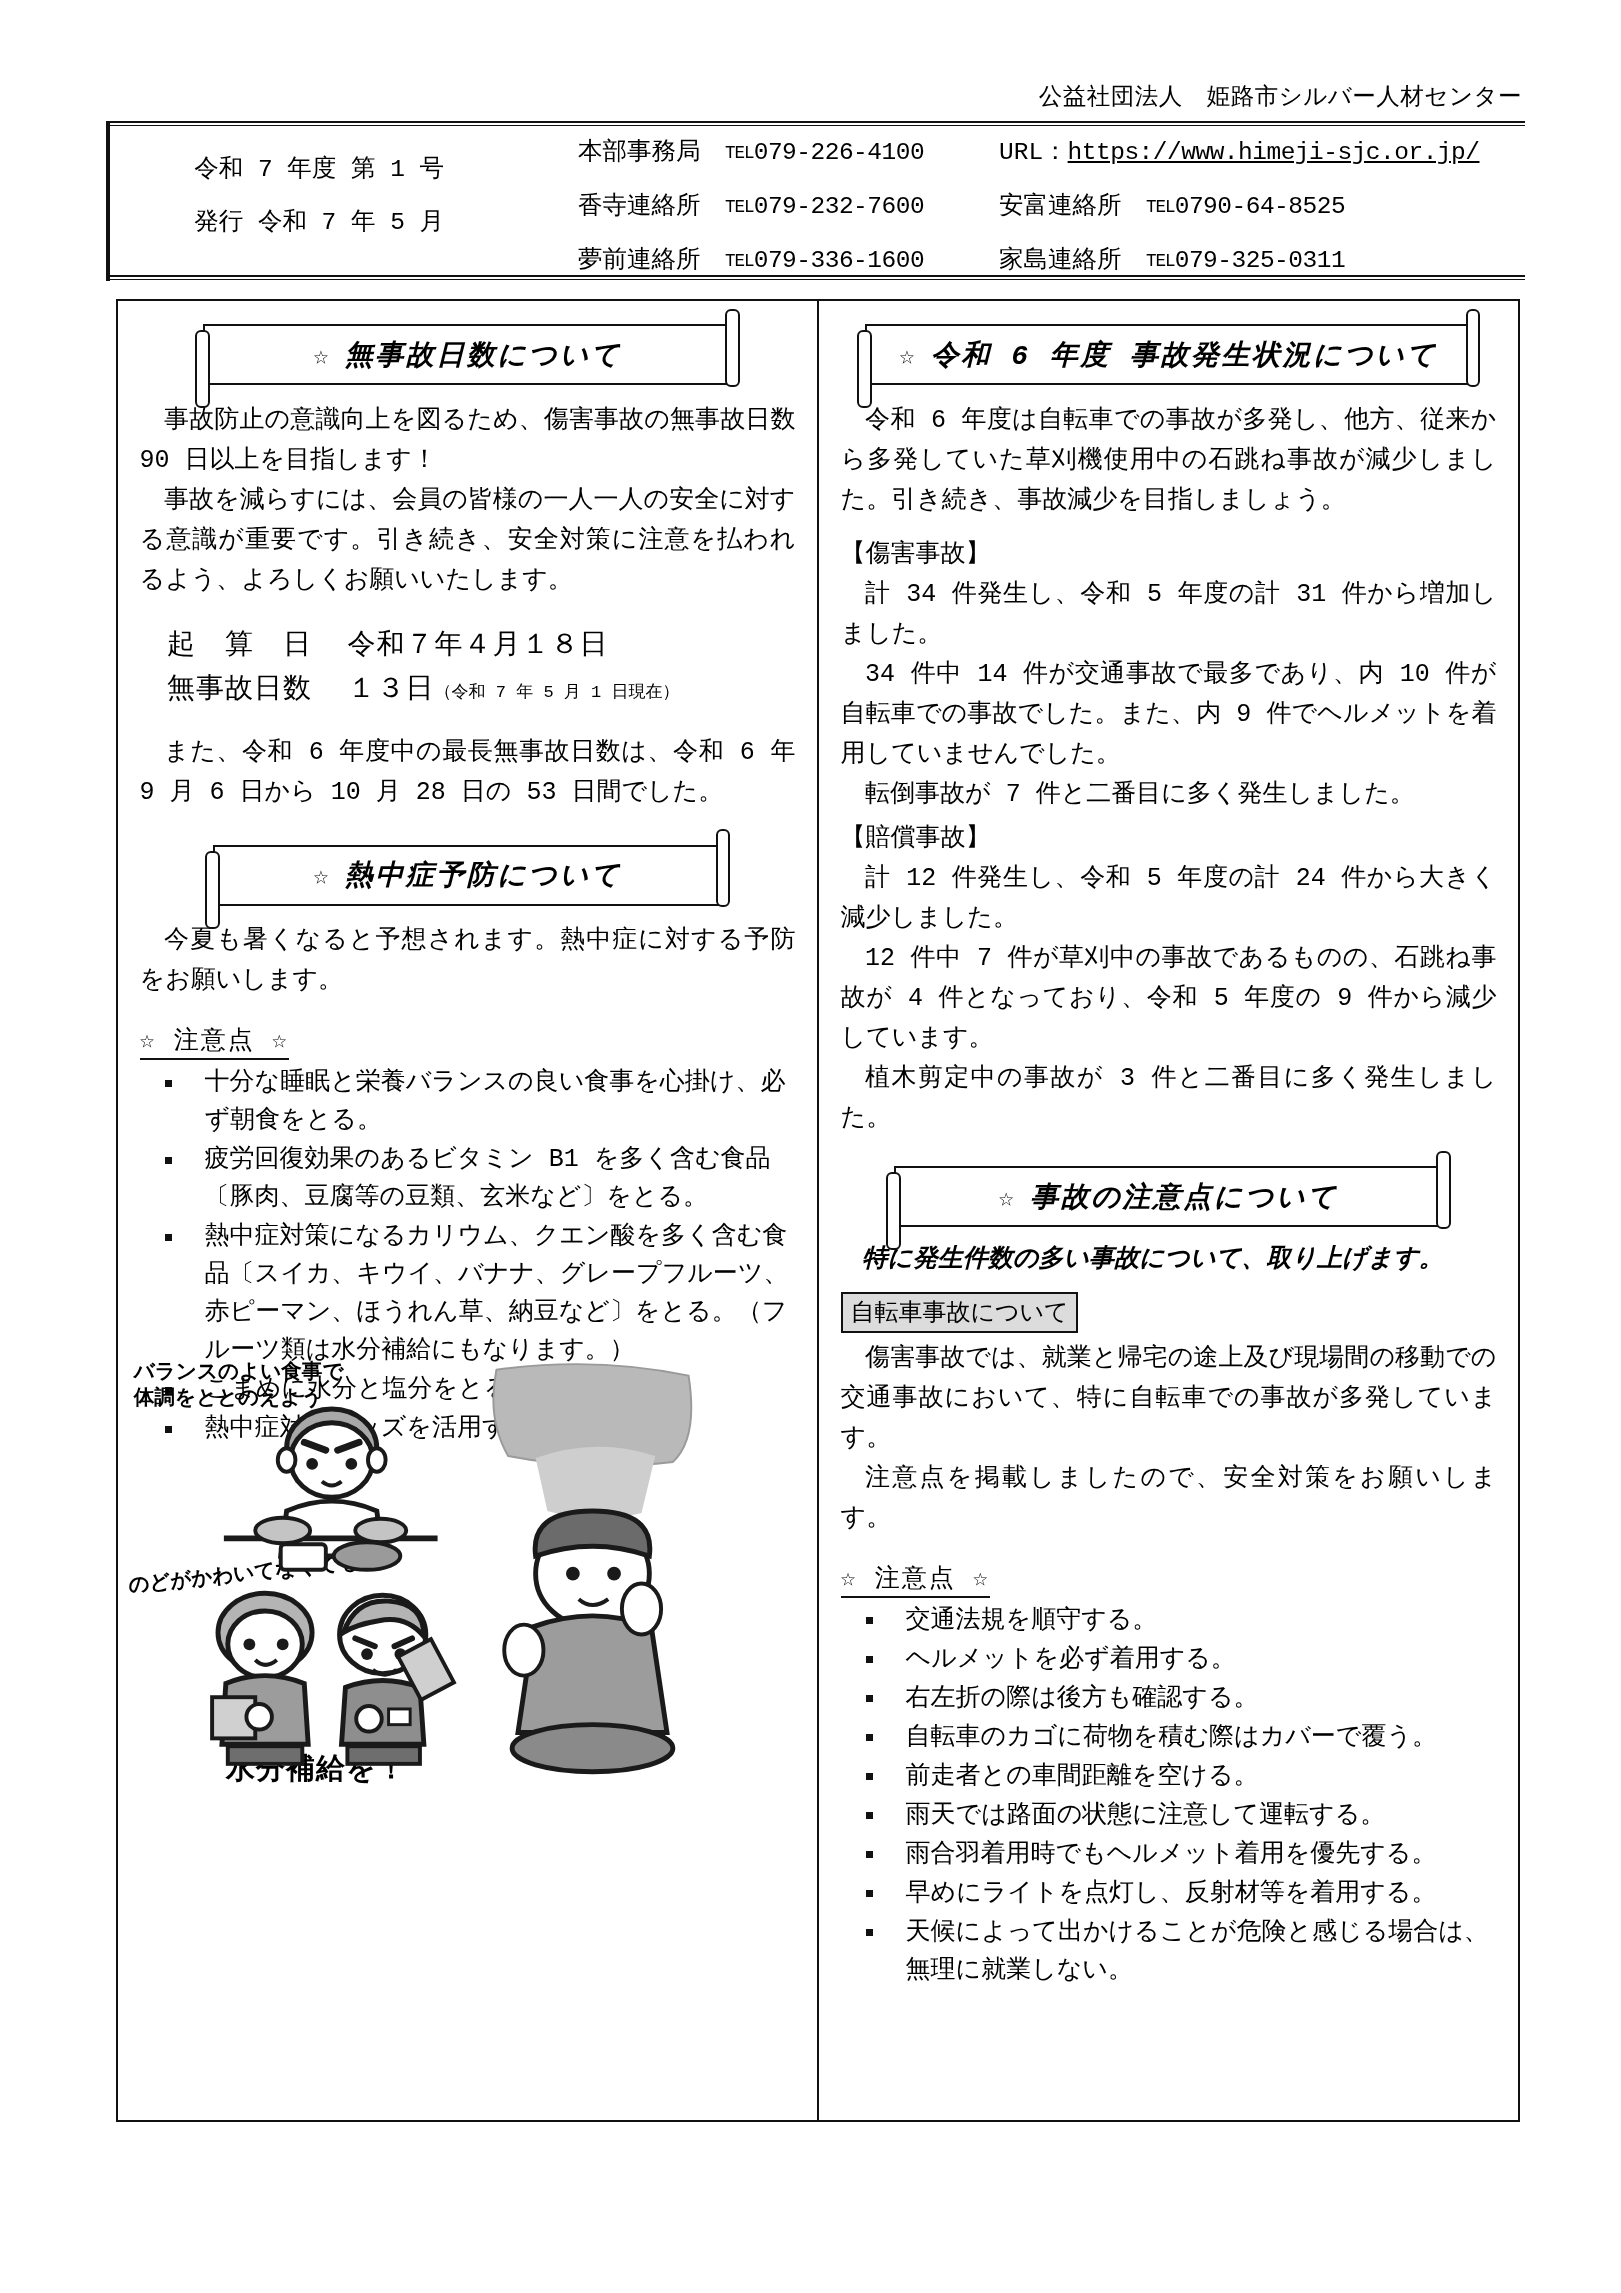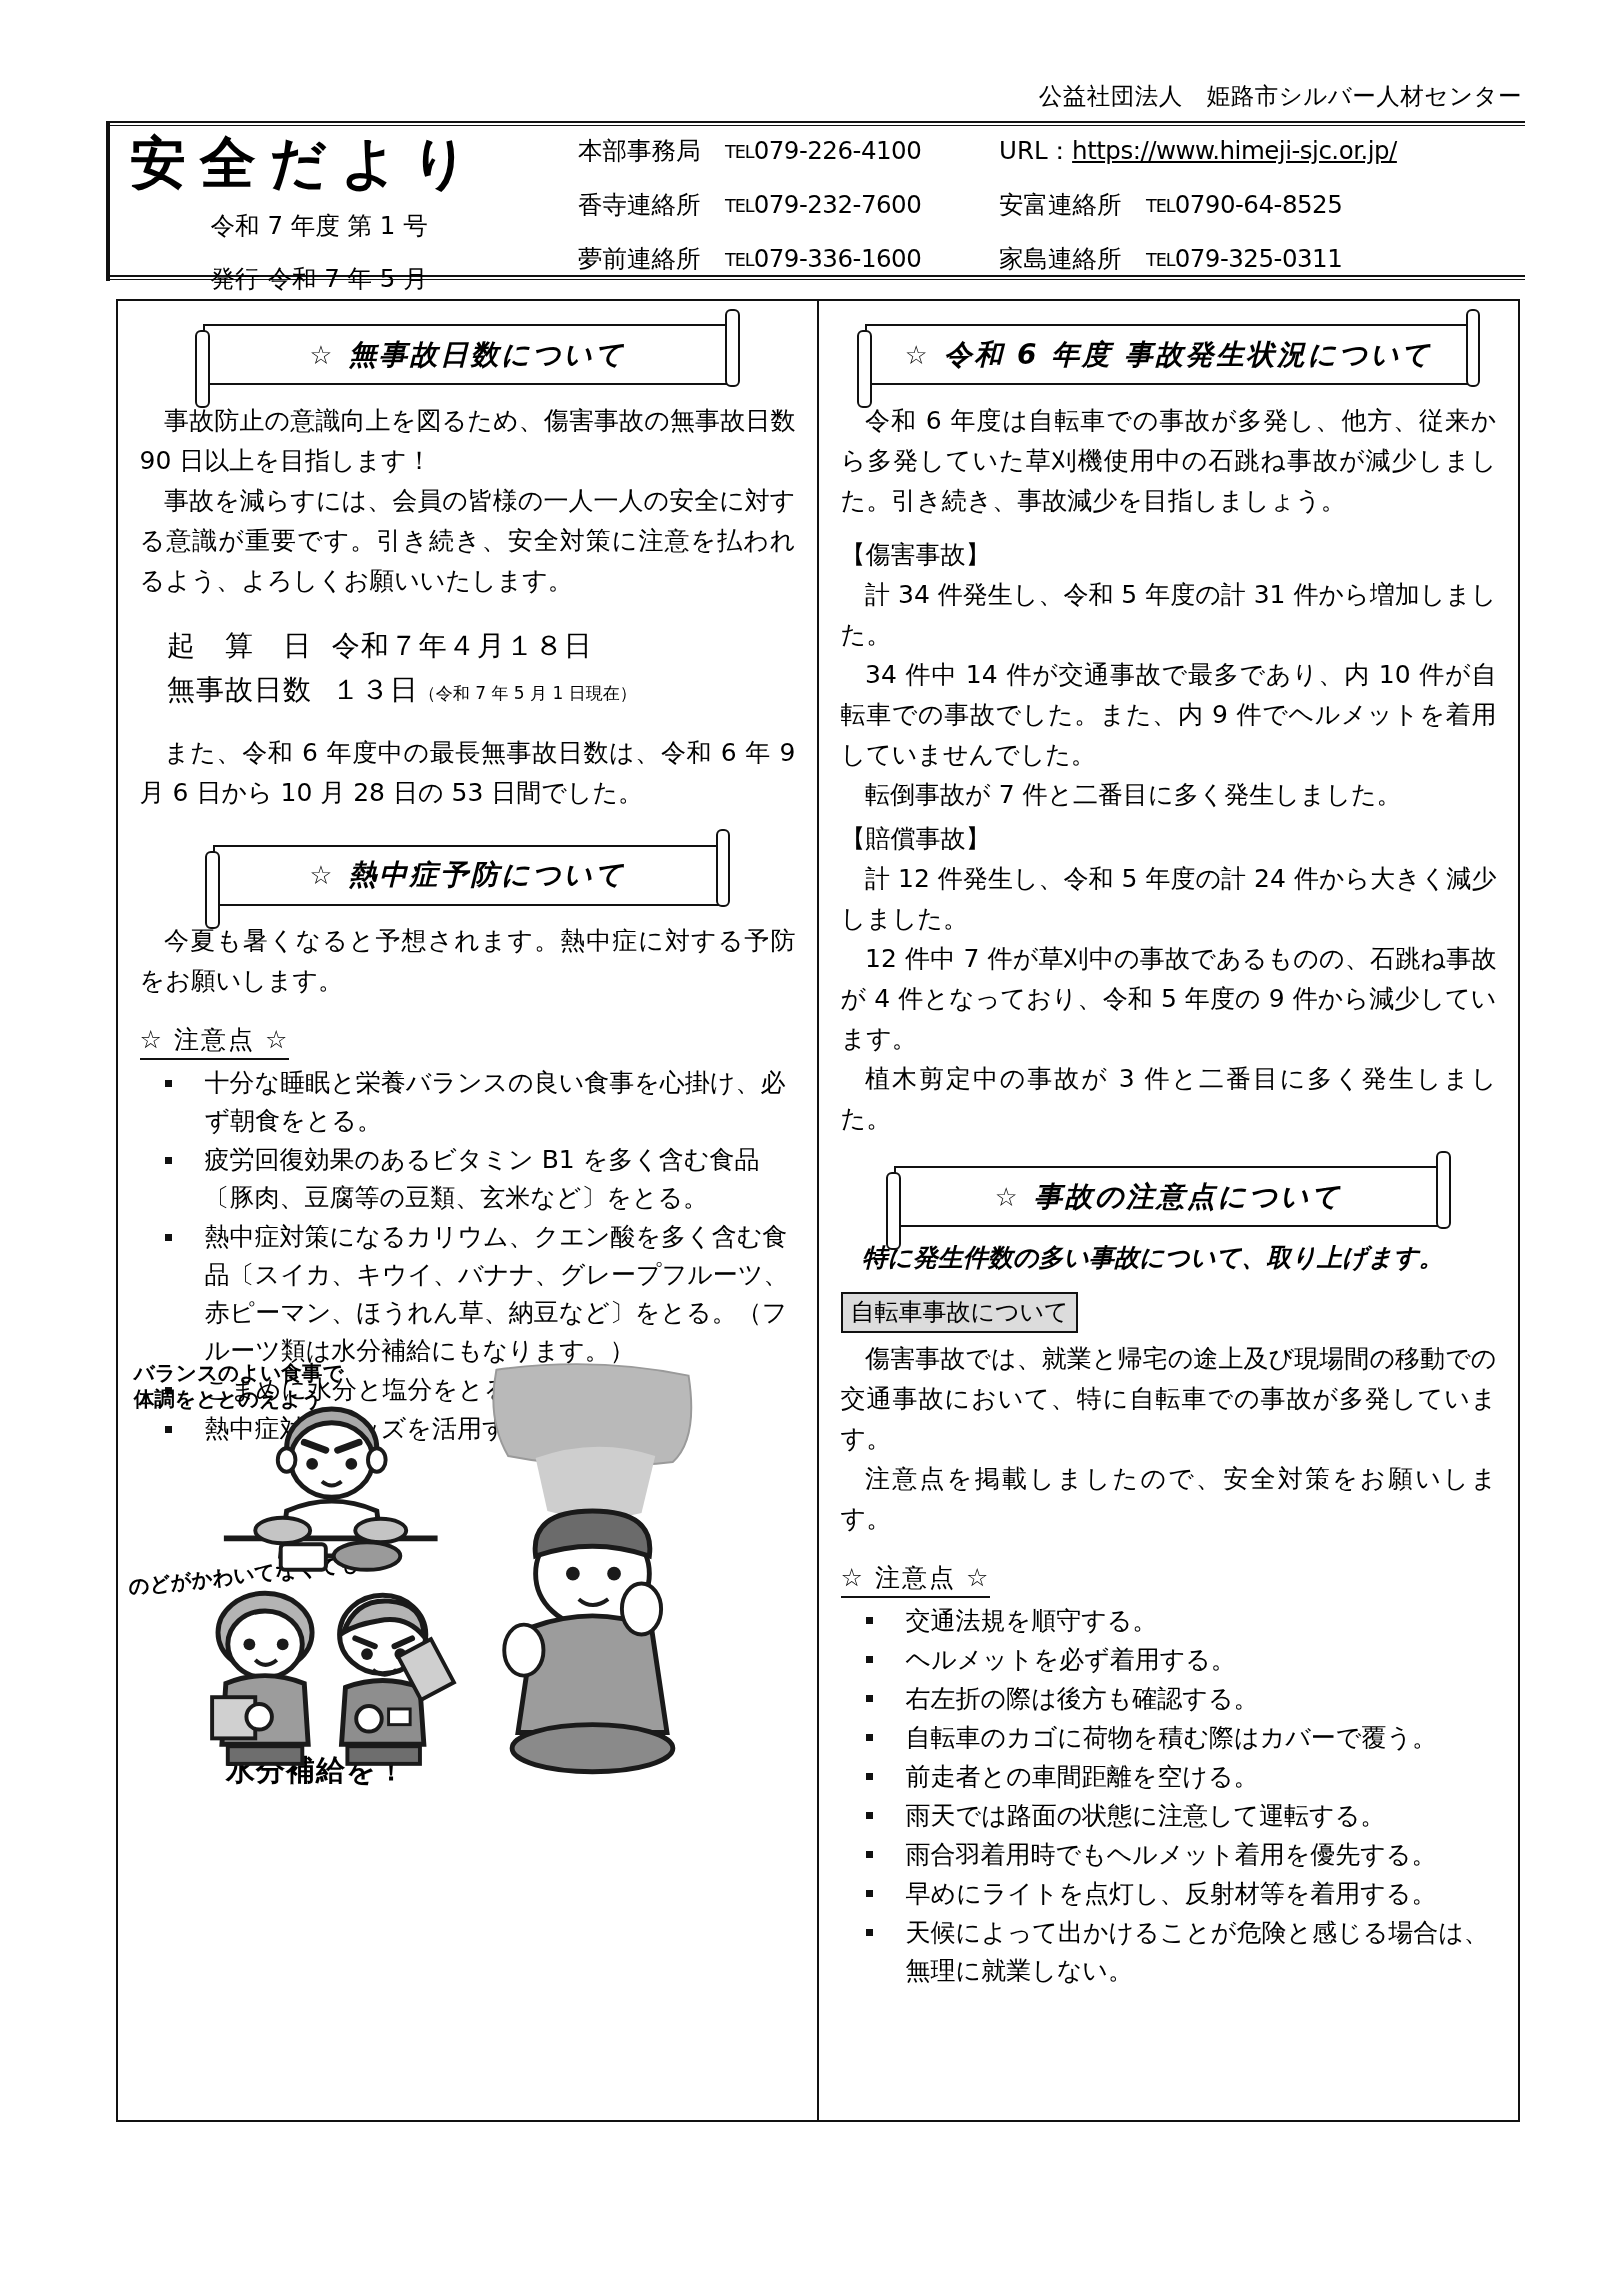--- a/index.html
+++ b/index.html
@@ -13,20 +13,21 @@
     color: #000000;
     position: relative;
     overflow: hidden;
   }
 
   .page {
     position: absolute;
     left: 0; top: 0;
     width: 1621px; height: 2294px;
     padding: 6px;
+    font-family: Liberation Mono, monospace;
   }
 
   
   .org-line {
     position: absolute;
     left: 0; top: 80px;
     width: 1522px;
     text-align: right;
     font-size: 23.5px;
     letter-spacing: 0.5px;
@@ -245,21 +246,20 @@
 <body>
 
 <div class="page">
 
   <div class="org-line">公益社団法人　姫路市シルバー人材センター</div>
   <div class="hdr-rule"></div>
   <div class="hdr-vbar"></div>
   <div class="hdr-rule2"></div>
 
   <div class="masthead">
-    <div class="title">安全だより</div>
     <div class="sub">令和 7 年度 第 1 号</div>
     <div class="sub">発行 令和 7 年 5 月</div>
   </div>
 
   <div class="contacts">
     <div class="lbl">本部事務局</div>
     <div class="val"><span class="tel-pfx">TEL</span><span>079-226-4100</span></div>
     <div class="url-cell"><span>URL：</span><span class="url-link">https://www.himeji-sjc.or.jp/</span></div>
 
     <div class="lbl">香寺連絡所</div>

